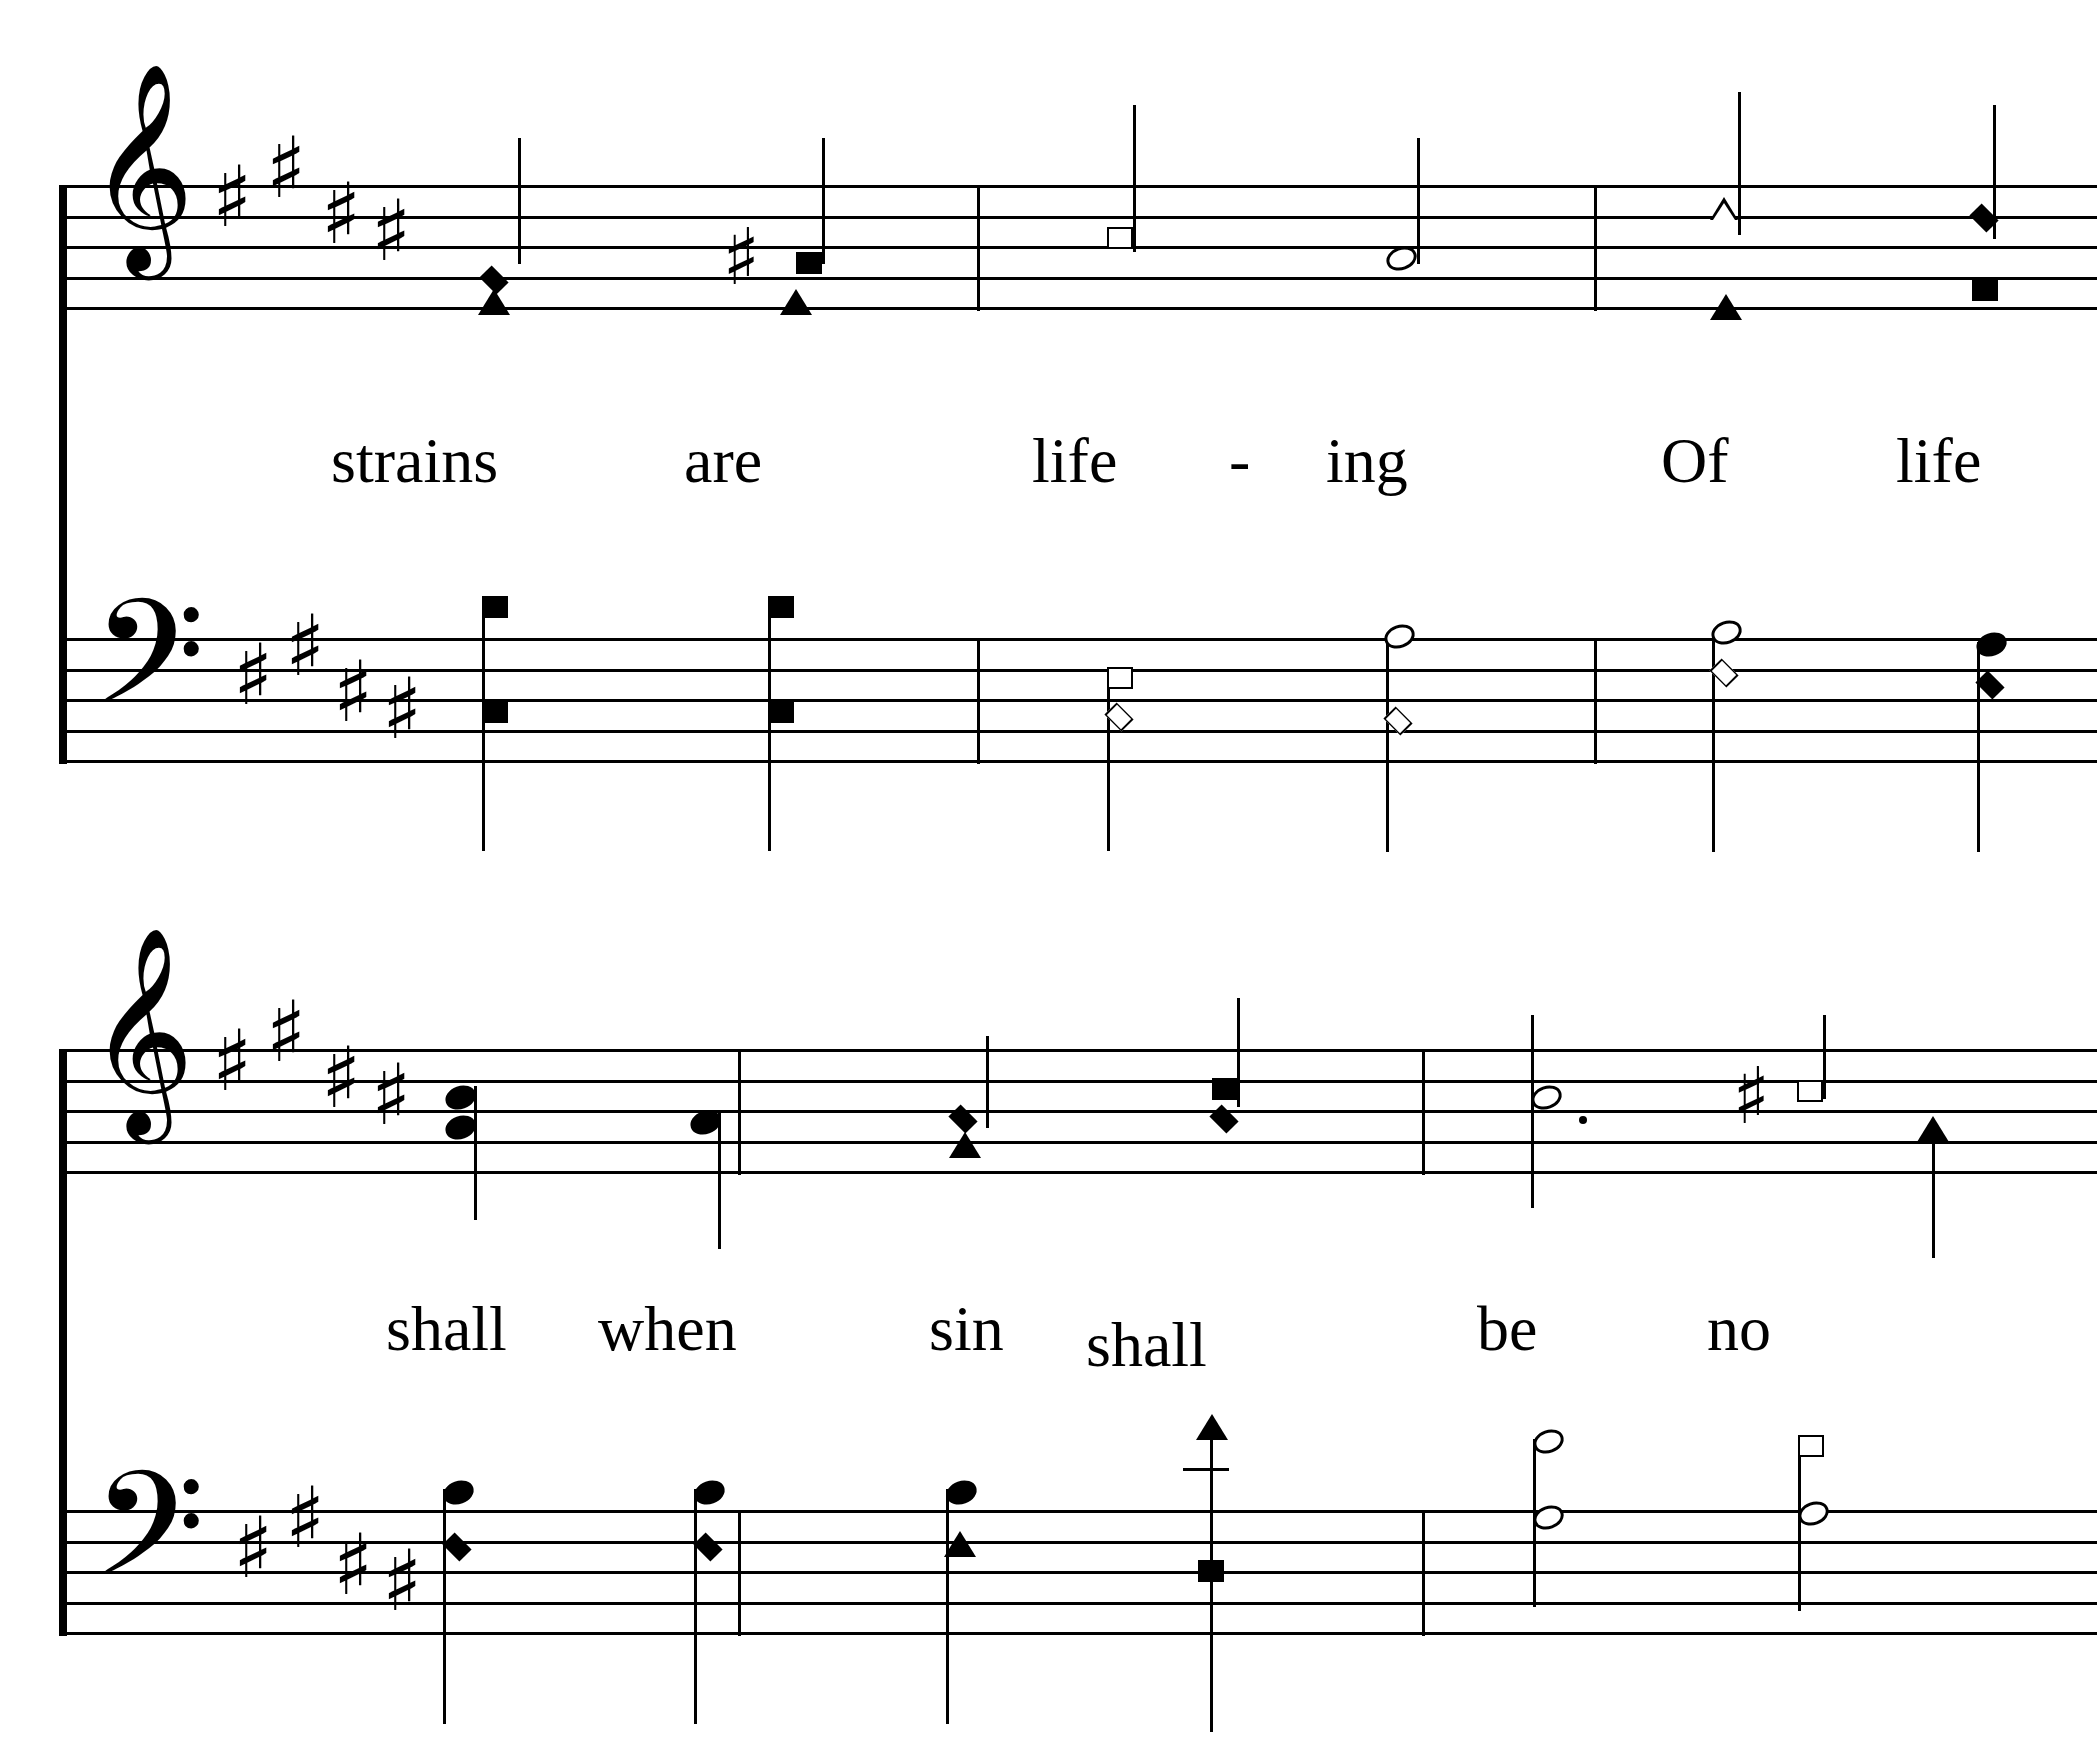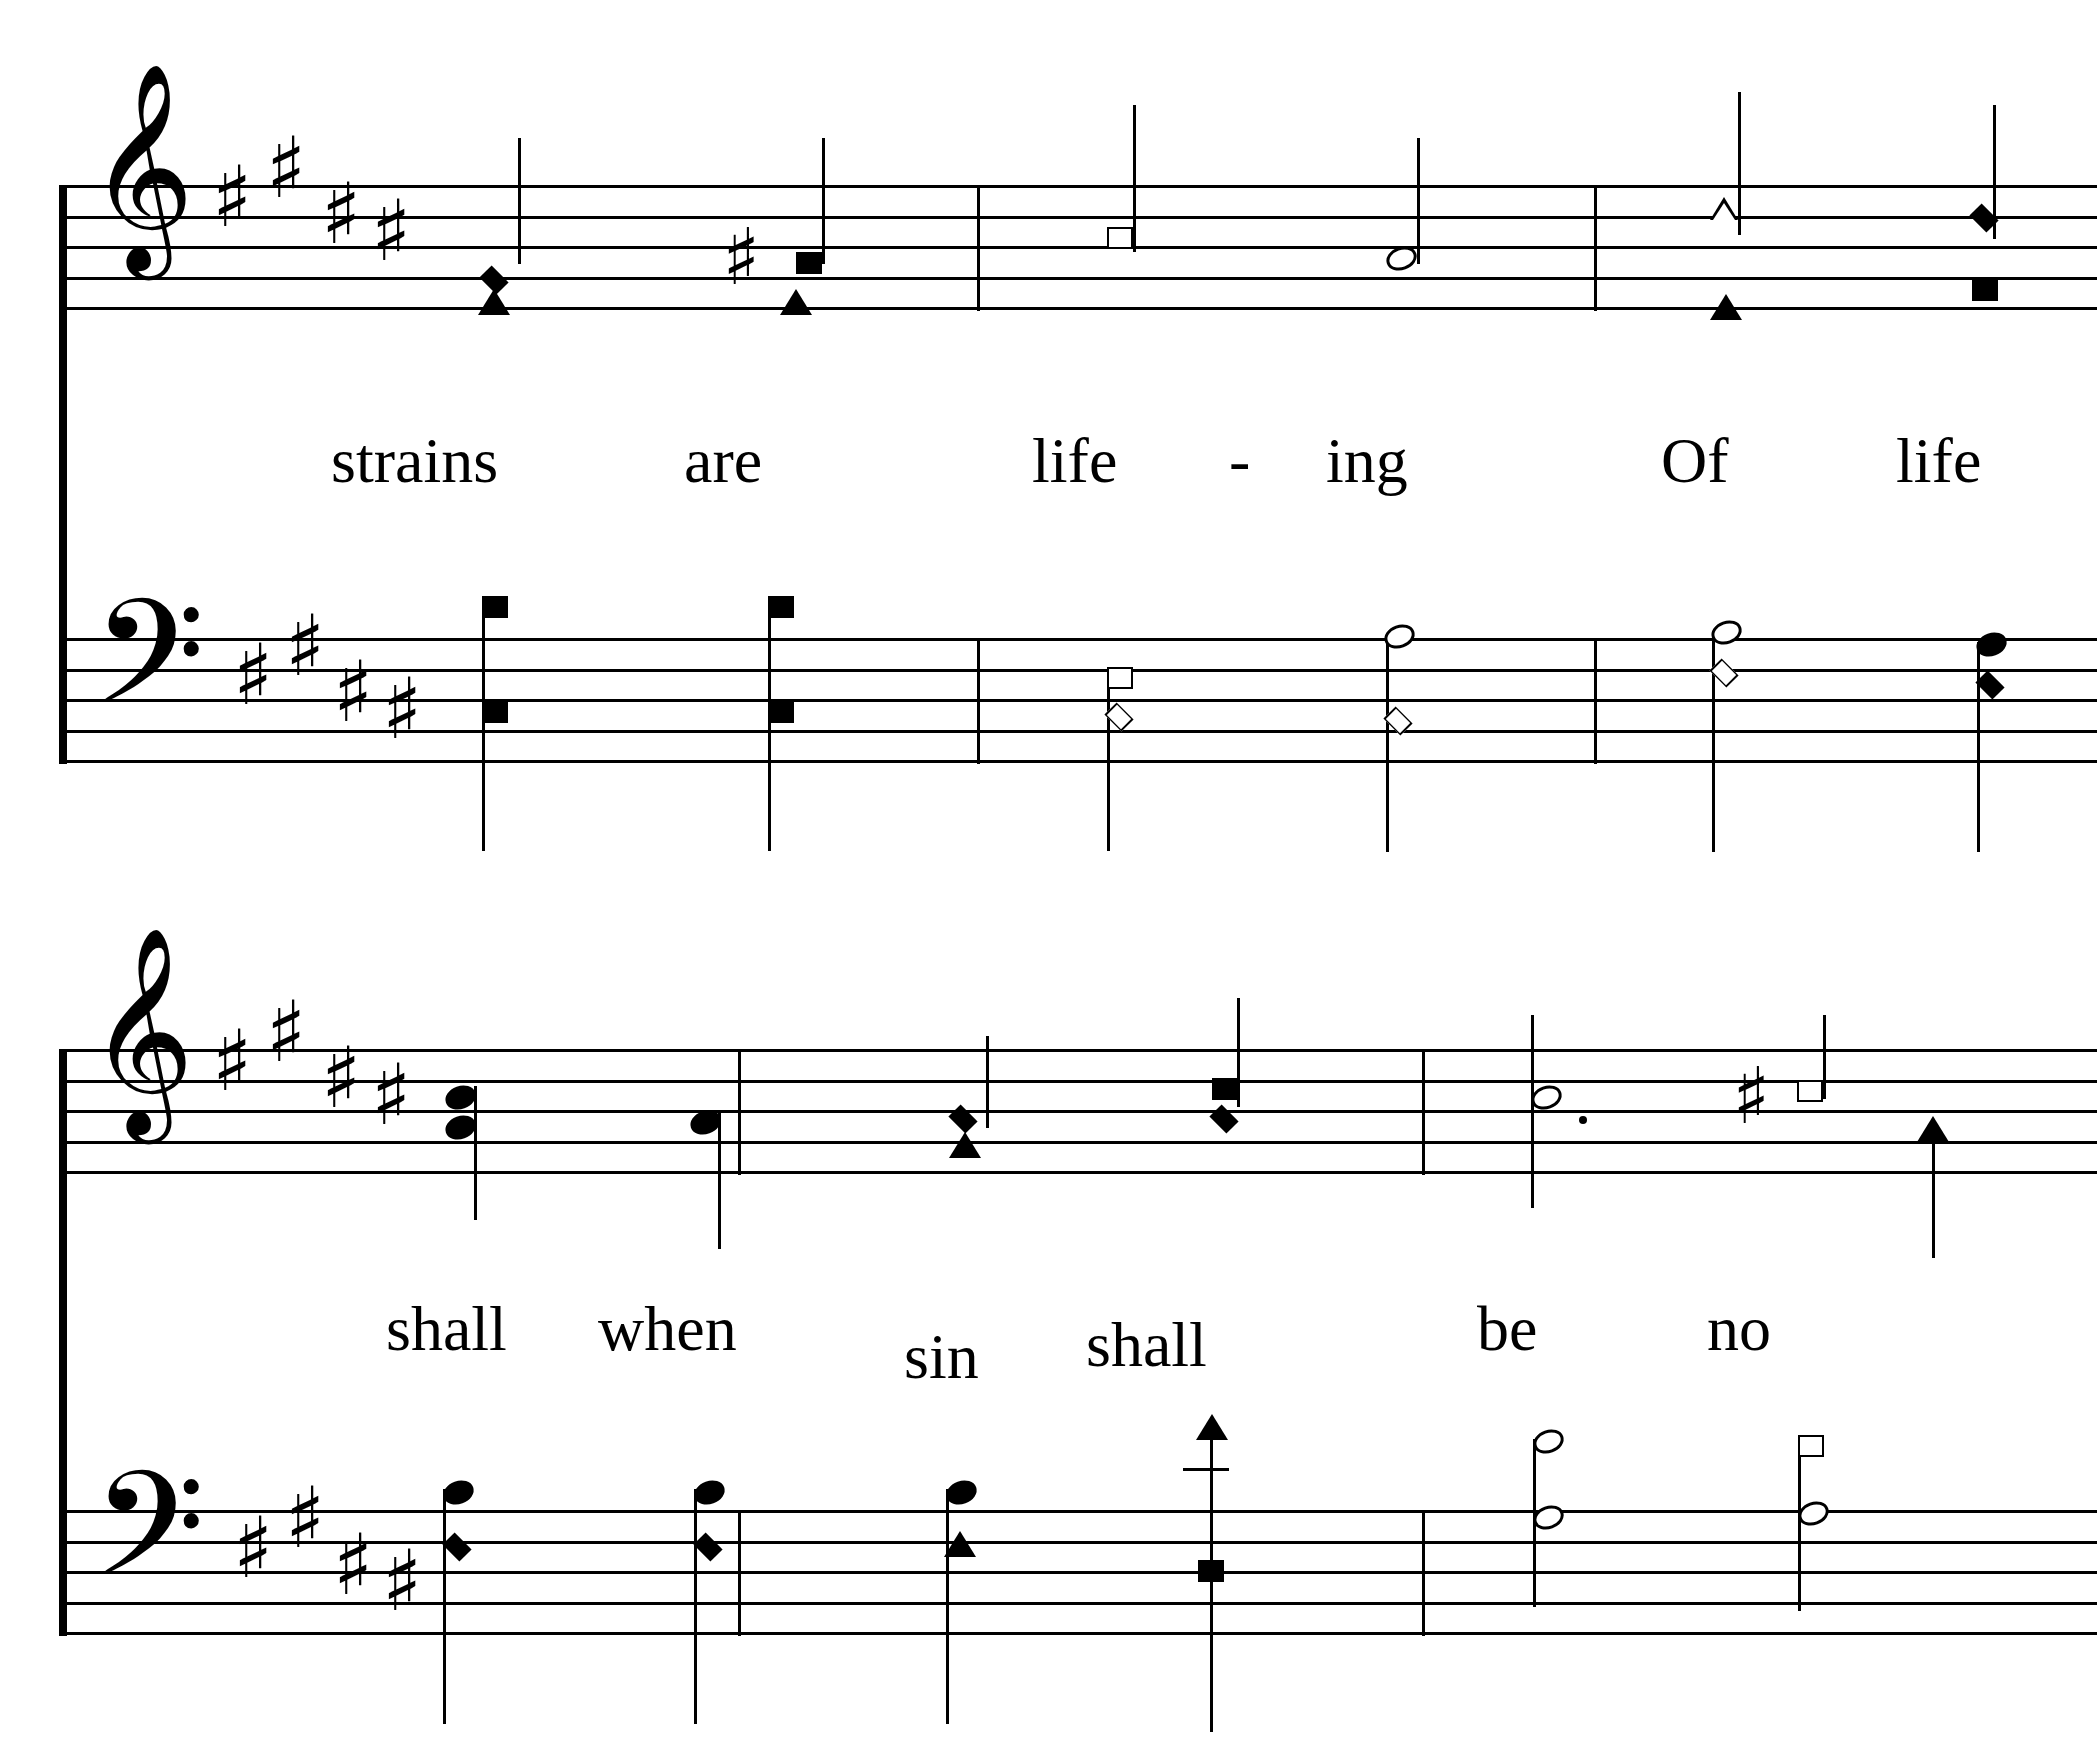--- a/index.html
+++ b/index.html
@@ -412,21 +412,21 @@
       <div class="head-triangle" style="left:1917px; top:252px;"></div>
     </div>
 
     <div class="note">
       
       
     </div>
 
     <div class="lyric" style="left:386px; top:428px;">shall</div>
     <div class="lyric" style="left:562px; top:428px;margin-left:36px;">when</div>
-    <div class="lyric" style="left:904px; top:428px;margin-top:28px;">sin</div>
+    <div class="lyric" style="left:929px; top:428px;">sin</div>
     <div class="lyric" style="left:1086px; top:428px;margin-top:16px;">shall</div>
     <div class="lyric" style="left:1477px; top:428px;">be</div>
     <div class="lyric" style="left:1707px; top:428px;">no</div>
 
     <div class="staff" style="top:646px;height:126px;">
       <div class="staff-lines">
         <span></span>
           <span></span>
           <span></span>
           <span></span>

